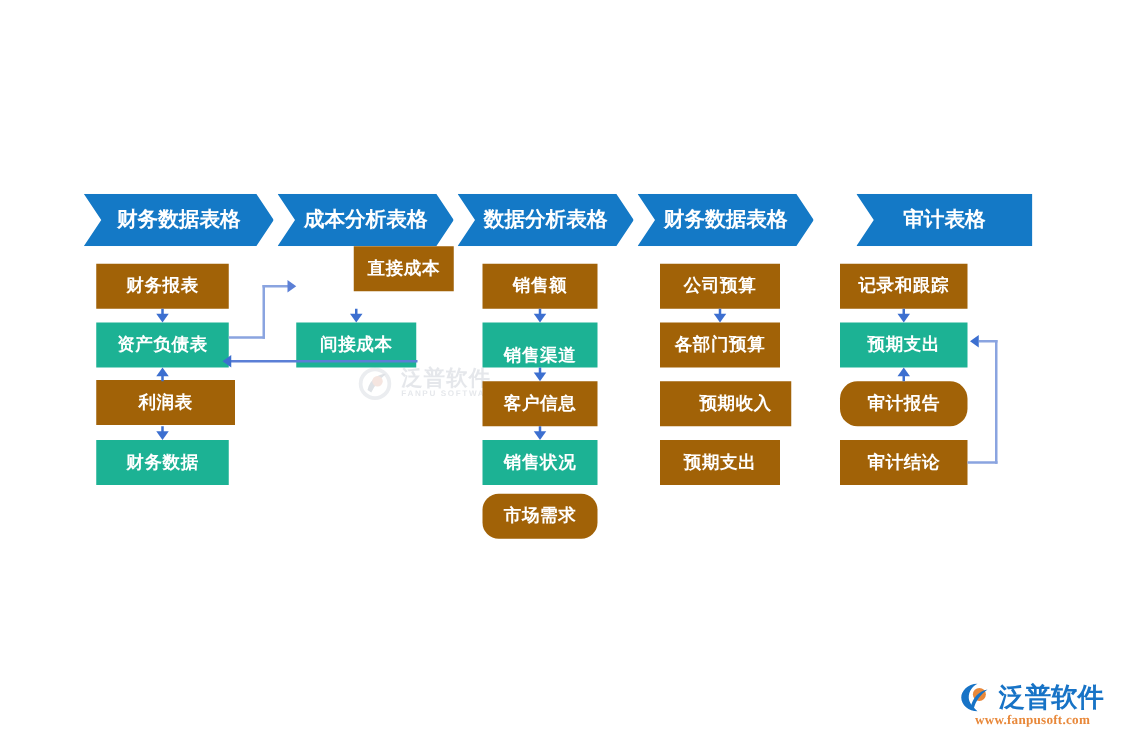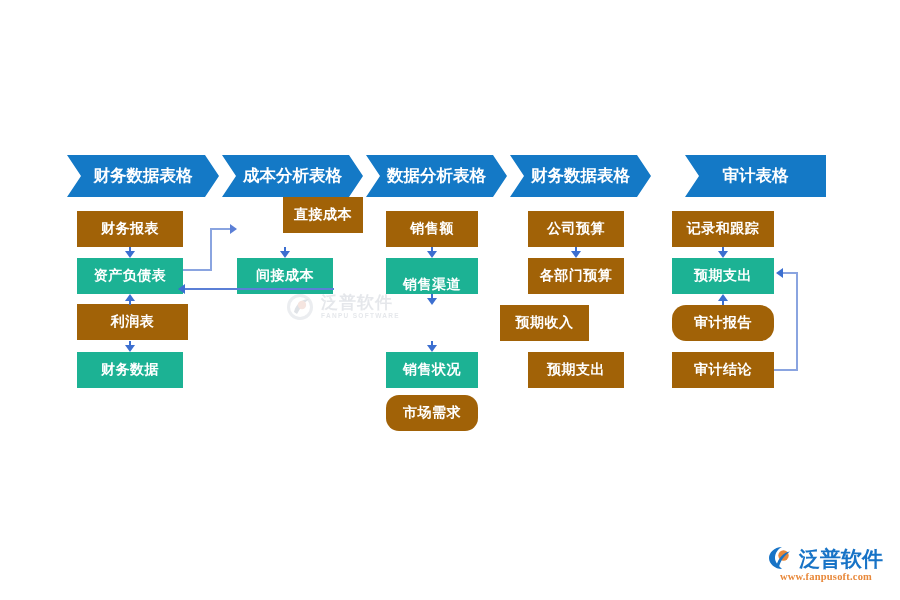--- a/index.html
+++ b/index.html
@@ -163,41 +163,44 @@
 
   <div class="lline" style="left:184px;top:288px;width:150px;height:2px;background:#5B7FD6;"></div>
   <div class="arr arr-left" style="left:178px;top:284px;"></div>
 
   <div class="nodebox blue" style="left:386px;top:211px;width:92px;">
     <span>销售额</span>
   </div>
   <div class="nodebox teal" style="left:386px;top:258px;width:92px;align-items:flex-end;">
     <span>销售渠道</span>
   </div>
+  <div class="nodebox blue" style="left:386px;top:305px;width:92px;">
+    <span>客户信息</span>
+  </div>
   <div class="nodebox teal" style="left:386px;top:352px;width:92px;">
     <span>销售状况</span>
   </div>
   <div class="nodebox blue" style="left:386px;top:395px;width:92px;border-radius:13px;">
     <span>市场需求</span>
   </div>
 
   <div class="vline" style="left:431px;top:247px;height:6px;"></div>
   <div class="arr arr-down" style="left:427px;top:251px;"></div>
   <div class="vline" style="left:431px;top:294px;height:6px;"></div>
   <div class="arr arr-down" style="left:427px;top:298px;"></div>
   <div class="vline" style="left:431px;top:341px;height:6px;"></div>
   <div class="arr arr-down" style="left:427px;top:345px;"></div>
 
   <div class="nodebox blue" style="left:528px;top:211px;width:96px;">
     <span>公司预算</span>
   </div>
   <div class="nodebox blue" style="left:528px;top:258px;width:96px;">
     <span>各部门预算</span>
   </div>
-  <div class="nodebox blue" style="left:500px;top:305px;width:89px;">
+  <div class="nodebox blue" style="left:528px;top:305px;width:89px;padding-left:16px;">
     <span>预期收入</span>
   </div>
   <div class="nodebox blue" style="left:528px;top:352px;width:96px;">
     <span>预期支出</span>
   </div>
 
   <div class="vline" style="left:575px;top:247px;height:6px;"></div>
   <div class="arr arr-down" style="left:571px;top:251px;"></div>
 
   <div class="nodebox blue" style="left:672px;top:211px;width:102px;">

